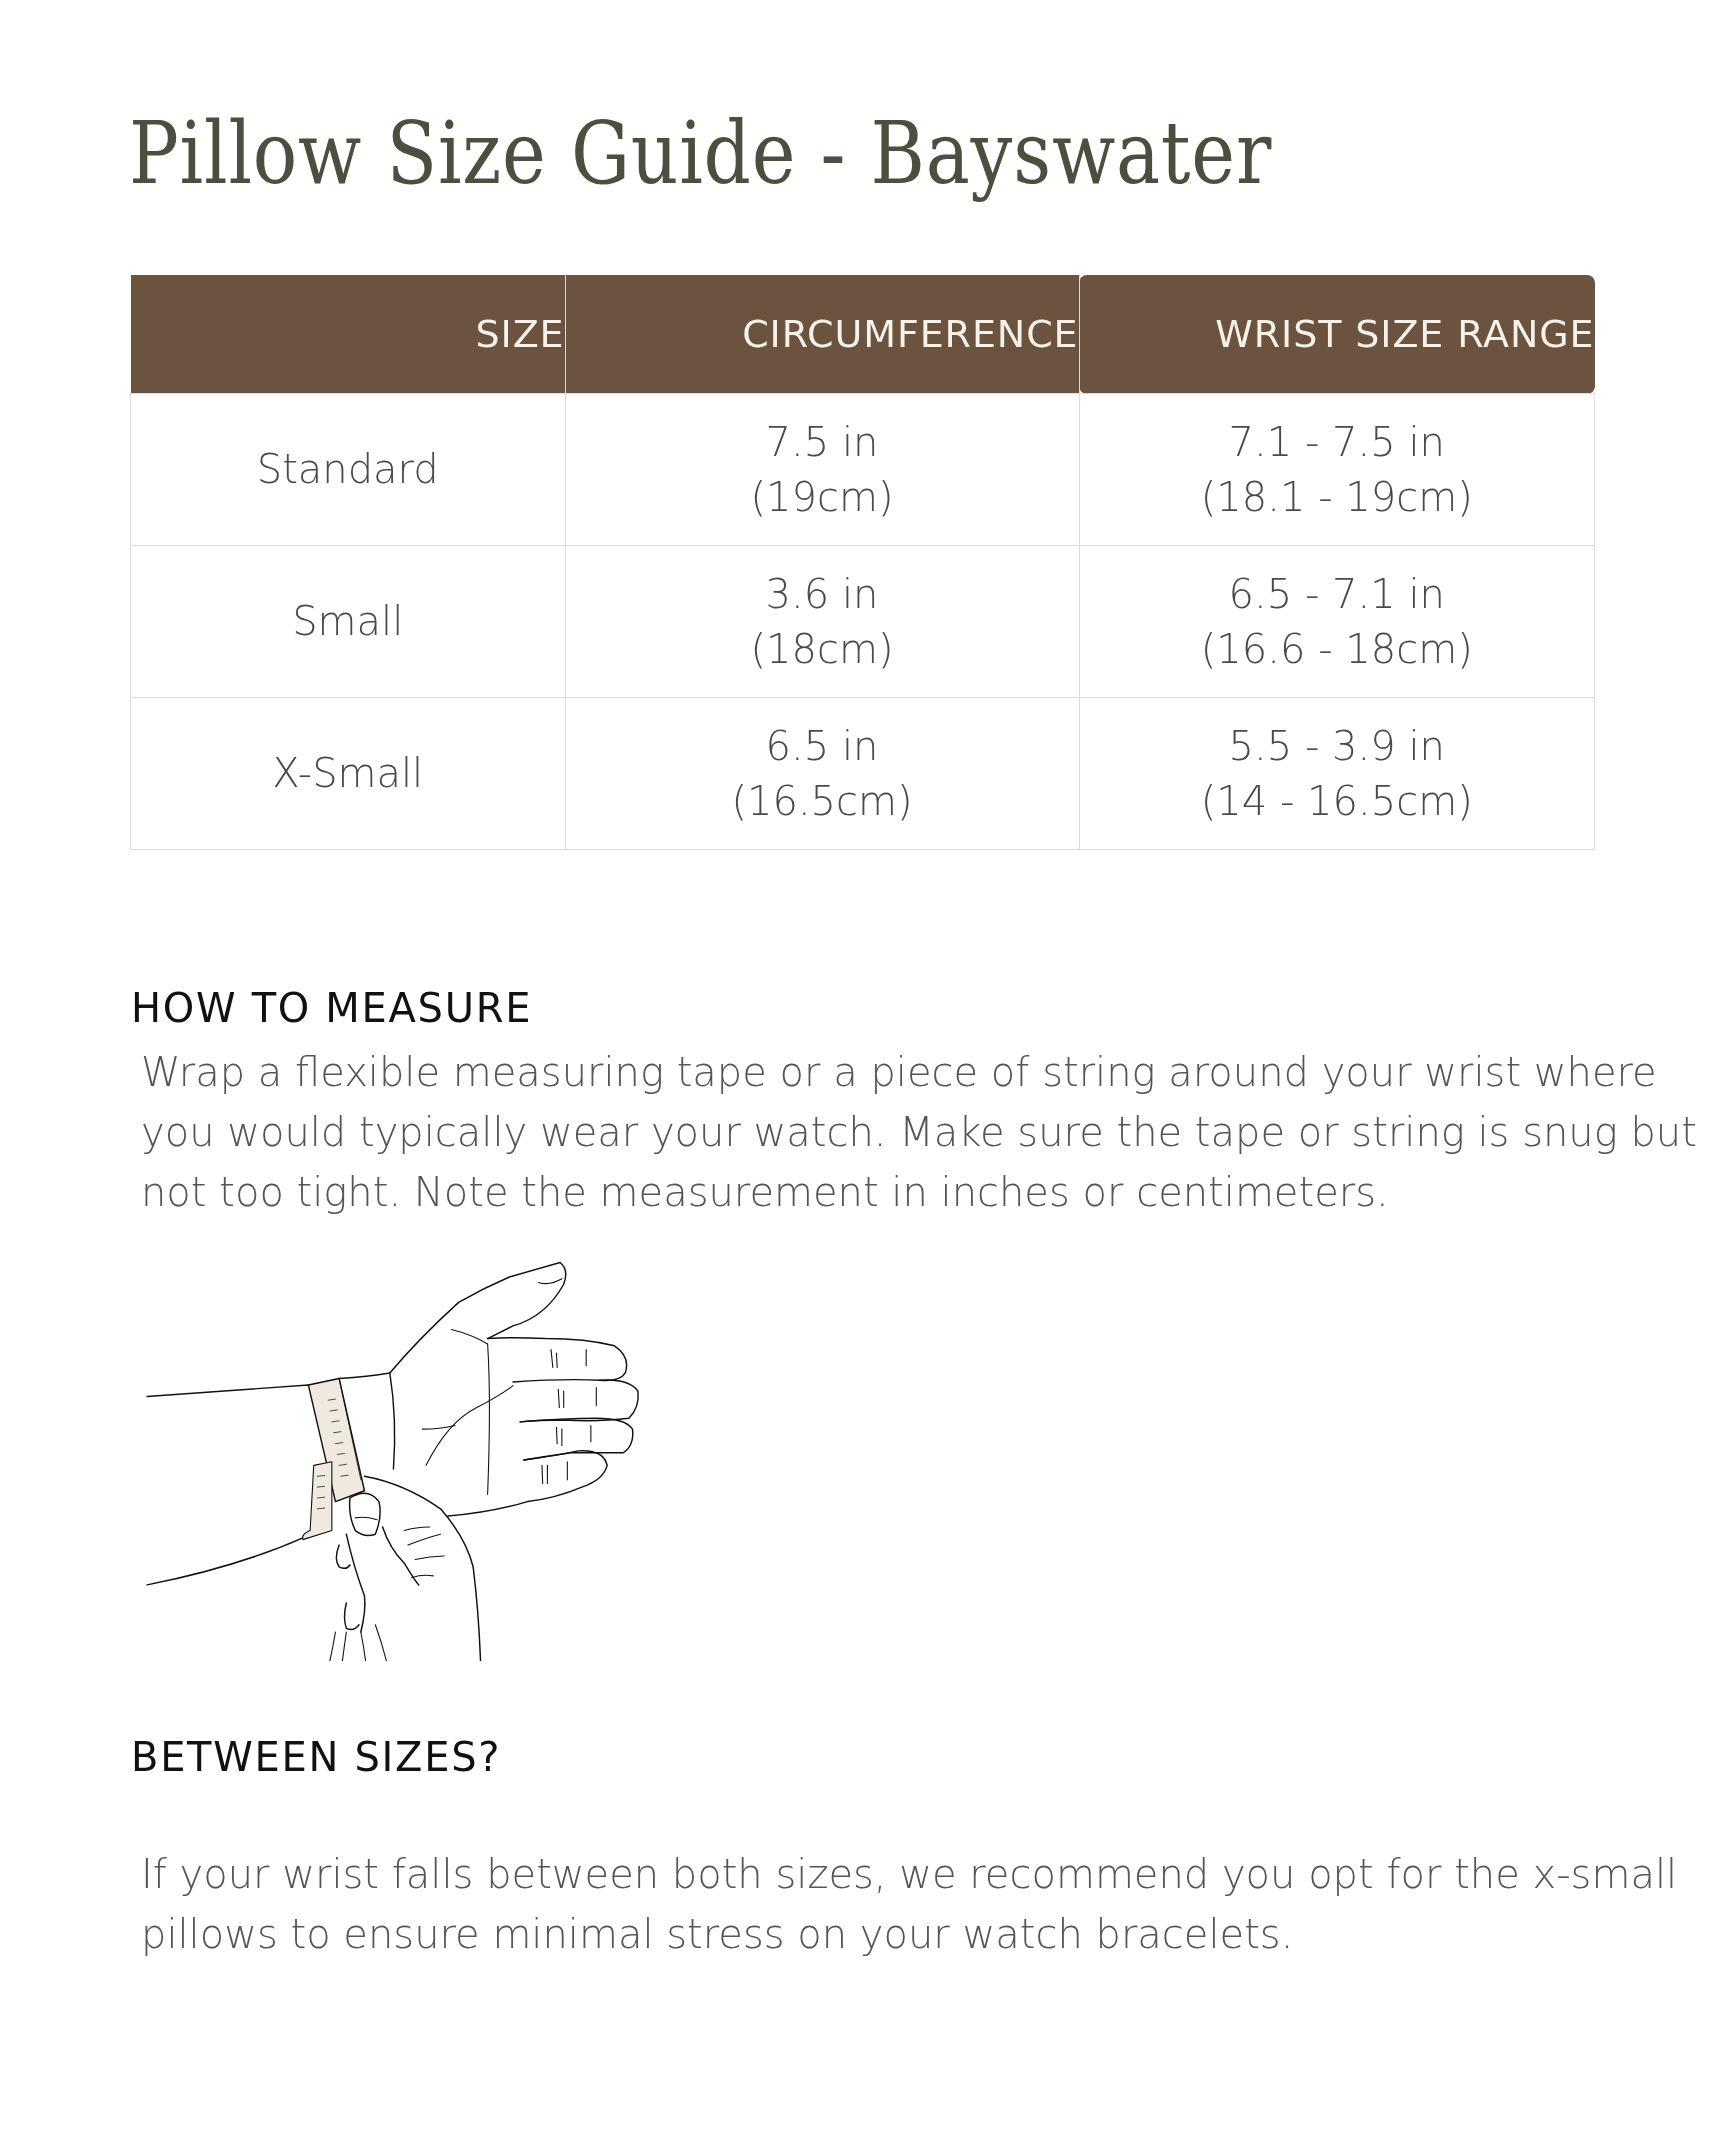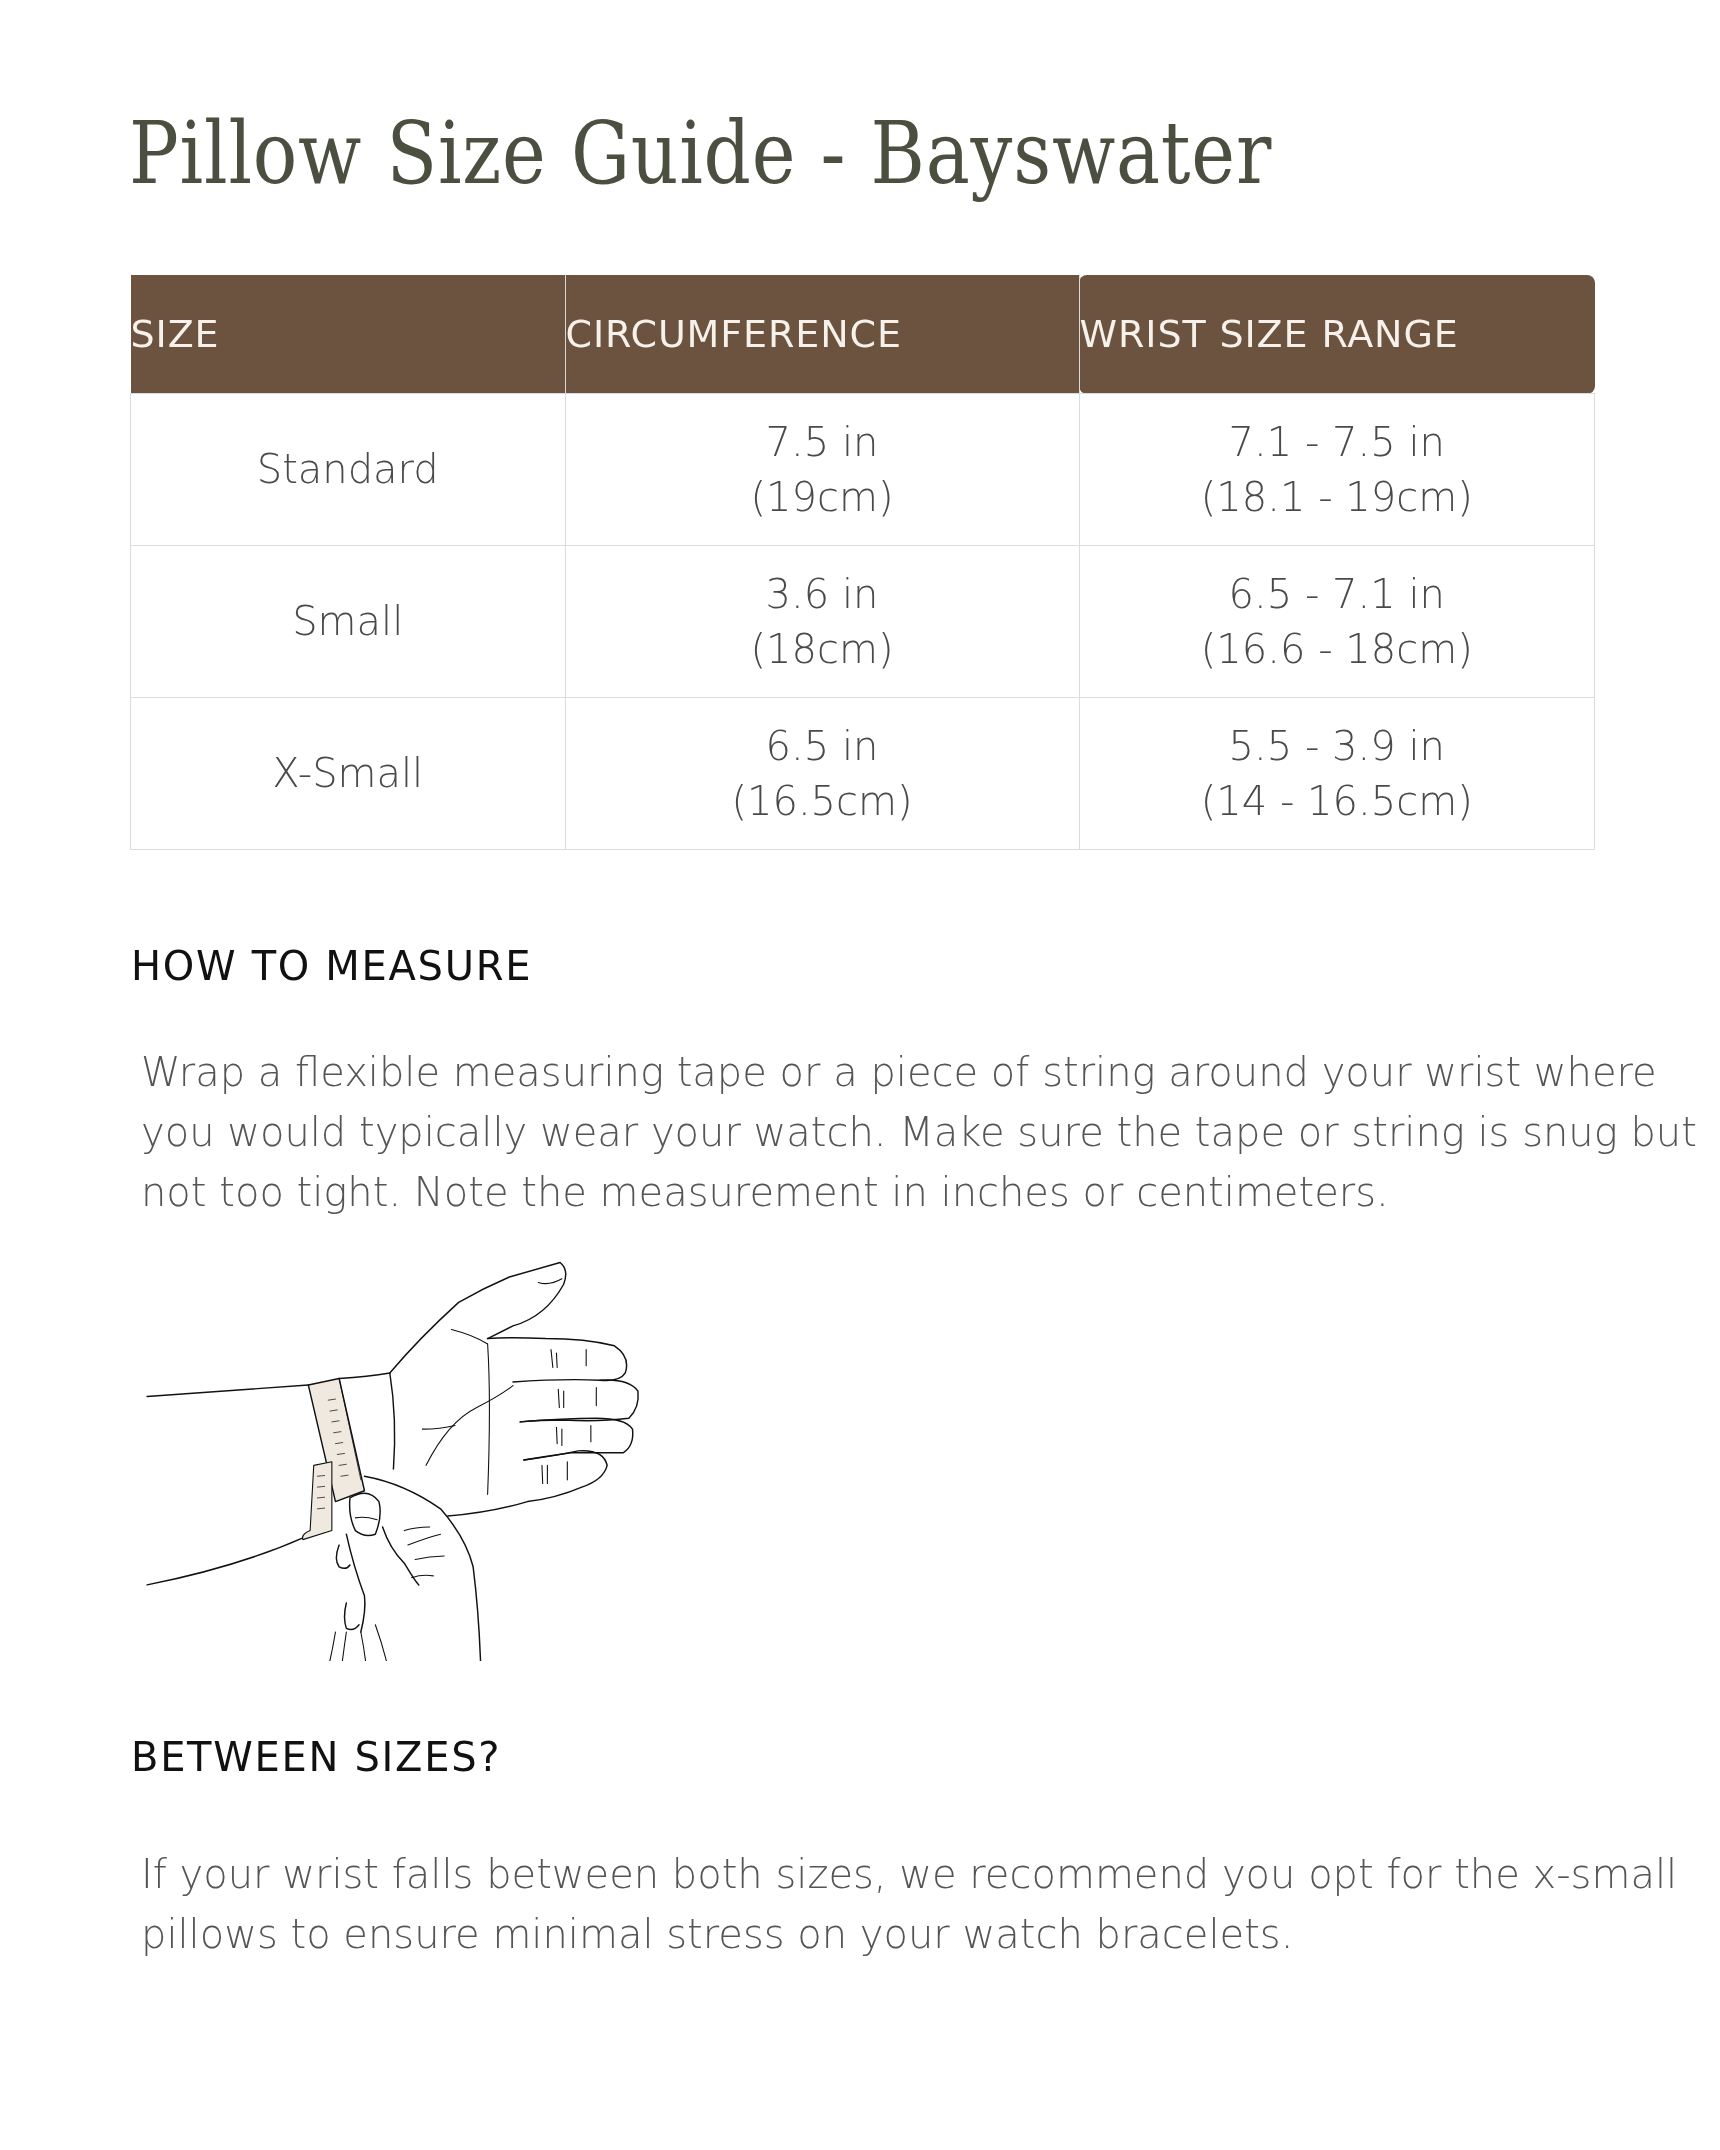--- a/index.html
+++ b/index.html
@@ -11,21 +11,21 @@
     letter-spacing: 0.9px; margin: 0; white-space: nowrap;
     transform: scaleX(0.86); transform-origin: left top;
   }
   table.size-table {
     position: absolute; left: 130px; top: 275px; width: 1465px;
     border-collapse: collapse; table-layout: fixed;
   }
   .size-table th {
     background: #6b5340; color: #f6f1ea; height: 118px;
     font-family: "DejaVu Sans", sans-serif; font-weight: normal;
-    font-size: 38px; letter-spacing: 0.9px; text-align: left;
+    font-size: 38px; letter-spacing: 0.9px; text-align: right;
     border-left: 1.7px solid #d9d9d9; border-right: 1.7px solid #d9d9d9; padding: 0;
   }
   .size-table th:first-child { border-left: none; }
   .size-table th:last-child { border-right: none; border-radius: 8px; }
   .size-table td {
     height: 151px; border: 1.7px solid #dcdcdc; text-align: center; padding: 0;
     font-family: "DejaVu Sans", sans-serif; font-weight: 200;
     font-size: 40px; line-height: 55px; color: #4a4a4a;
   }
   .size-table td .l { display: block; }
@@ -85,21 +85,21 @@
         <span class="l">(16.5cm)</span>
       </td>
       <td>
         <span class="l">5.5 - 3.9 in</span>
         <span class="l">(14 - 16.5cm)</span>
       </td>
     </tr>
   </tbody>
 </table>
 
-<h2 class="h2" style="top:943px">HOW TO MEASURE</h2>
+<h2 class="h2" style="top:985px">HOW TO MEASURE</h2>
 <p class="p" style="top:1032px">
   <span class="ln">Wrap a flexible measuring tape or a piece of string around your wrist where</span>
   <span class="ln">you would typically wear your watch. Make sure the tape or string is snug but</span>
   <span class="ln">not too tight. Note the measurement in inches or centimeters.</span>
 </p>
 
 <div class="illu">
   <svg width="568" height="413" viewBox="0 0 1568 1140" fill="none" stroke="#111" stroke-width="4" stroke-linecap="round" stroke-linejoin="round">
 
     <path d="M50 410 L495 378"></path>

